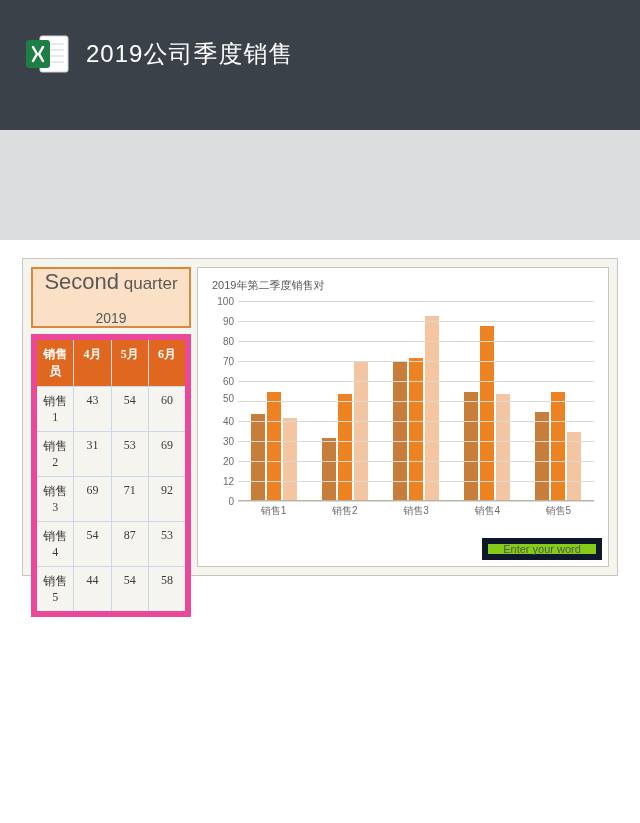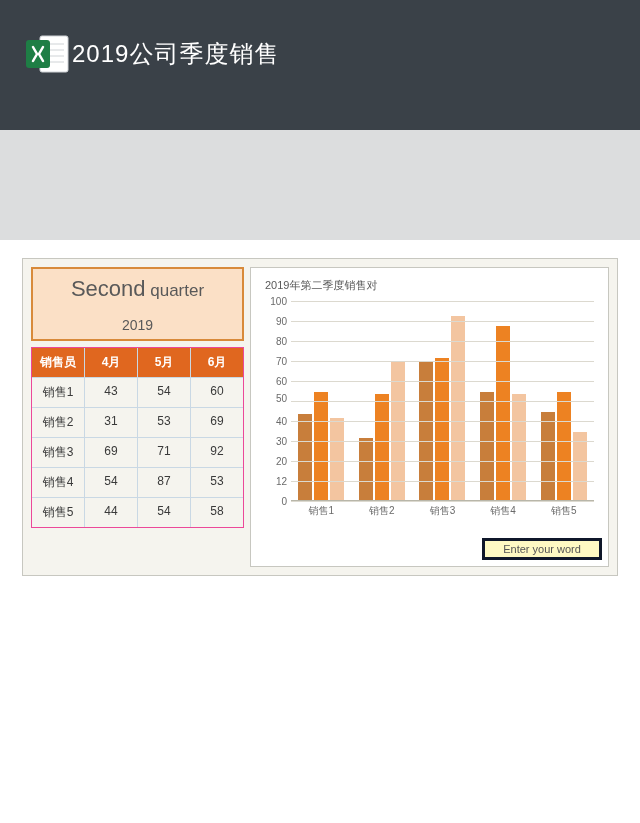--- a/index.html
+++ b/index.html
@@ -2,55 +2,55 @@
 <html><head>
 <meta charset="utf-8">
 <style>
   * { box-sizing: border-box; margin: 0; padding: 0; }
   body {
     width: 640px; height: 823px;
     background: linear-gradient(180deg, #3a4148 0%, #3a4148 130px, #dcddde 130px, #dcddde 240px, #ffffff 240px);
     font-family: "Microsoft YaHei", Arial, sans-serif;
     position: relative;
   }
-  .header { display: flex; align-items: center; padding: 30px 24px 0 24px; }
+  .header { display: flex; align-items: center; padding: 30px 24px 0 24px; gap: 14px; }
   .excel-icon { width: 48px; height: 48px; flex-shrink: 0; }
   .header-text { display: flex; flex-direction: column; }
   .title { color: #fff; font-size: 24px; font-weight: 400; letter-spacing: 1px; }
   .subtitle { color: #a9b0b6; font-size: 12px; margin-top: 4px; }
   .panel {
     position: absolute; left: 22px; top: 258px; width: 596px; height: 318px;
     background: #f5f4ee; border: 1px solid #c7c7c0;
     display: flex; padding: 8px; gap: 6px;
   }
-  .left-col { width: 213px; display: flex; flex-direction: column; gap: 6px; }
+  .left-col { width: 160px; display: flex; flex-direction: column; gap: 6px; }
   .quarter-box {
     height: 74px; background: #fbe0c6; border: 2px solid #d88a3a;
     display: flex; flex-direction: column; align-items: center; justify-content: center;
   }
   .quarter-line1 { color: #595959; font-size: 17px; }
   .quarter-line1 .big { font-size: 22px; }
   .quarter-line2 { color: #595959; font-size: 14px; margin-top: 15px; }
-  .tbl { border: 1px solid #ec4899; font-size: 12px; color: #3a3a3a; background: #737373; }
+  .tbl { border: 6px solid #ec4899; font-size: 12px; color: #3a3a3a; background: #737373; font-family: Liberation Serif, serif; }
   .tbl-head { display: flex; background: #e0671f; color: #fff; font-weight: 600; }
   .tbl-head > div, .tbl-row > div { flex: 1; padding: 6px 4px; text-align: center; border-right: 1px solid #c9d8e4; }
   .tbl-head > div:last-child, .tbl-row > div:last-child { border-right: none; }
   .tbl-row { display: flex; border-top: 1px solid #c9d8e4; background: #f5f4ee; }
   .chart-col { flex: 1; background: #fff; border: 1px solid #c7c7c0; position: relative; padding: 10px 10px 44px 10px; }
   .chart-title { color: #595959; font-size: 11px; margin-bottom: 8px; margin-left: 4px; }
   .plot { position: relative; height: 200px; margin-left: 30px; margin-right: 4px; }
   .grid-line { position: absolute; left: 0; right: 0; border-top: 1px solid #dcd9cf; }
   .y-lbl { position: absolute; left: -26px; width: 22px; text-align: right; font-size: 10px; color: #6a6a6a; transform: translateY(-50%); }
   .groups { position: absolute; left: 0; right: 0; bottom: 0; top: 0; display: flex; justify-content: space-around; border-bottom: 1px solid #b8b6a9; }
   .grp { display: flex; align-items: flex-end; gap: 2px; width: 54px; justify-content: center; position: relative; }
   .bar { width: 14px; }
   .x-lbl { position: absolute; bottom: -18px; font-size: 10px; color: #6a6a6a; width: 60px; text-align: center; left: 50%; transform: translateX(-50%); }
   .entry-box {
     position: absolute; right: 6px; bottom: 6px; width: 120px; height: 22px;
-    background: #fef9c3; border: 3px solid #0f172a;
+    background: #84cc16; border: 6px solid #0f172a;
     font-size: 11px; color: #555; display: flex; align-items: center; justify-content: center;
   }
 </style>
 </head>
 <body>
 
 <div class="header">
   <svg class="excel-icon" viewBox="0 0 48 48">
     <rect x="16" y="6" width="28" height="36" rx="2" fill="#ffffff" stroke="#cfd3d6"></rect>
     <line x1="20" y1="14" x2="40" y2="14" stroke="#cfd3d6"></line>

